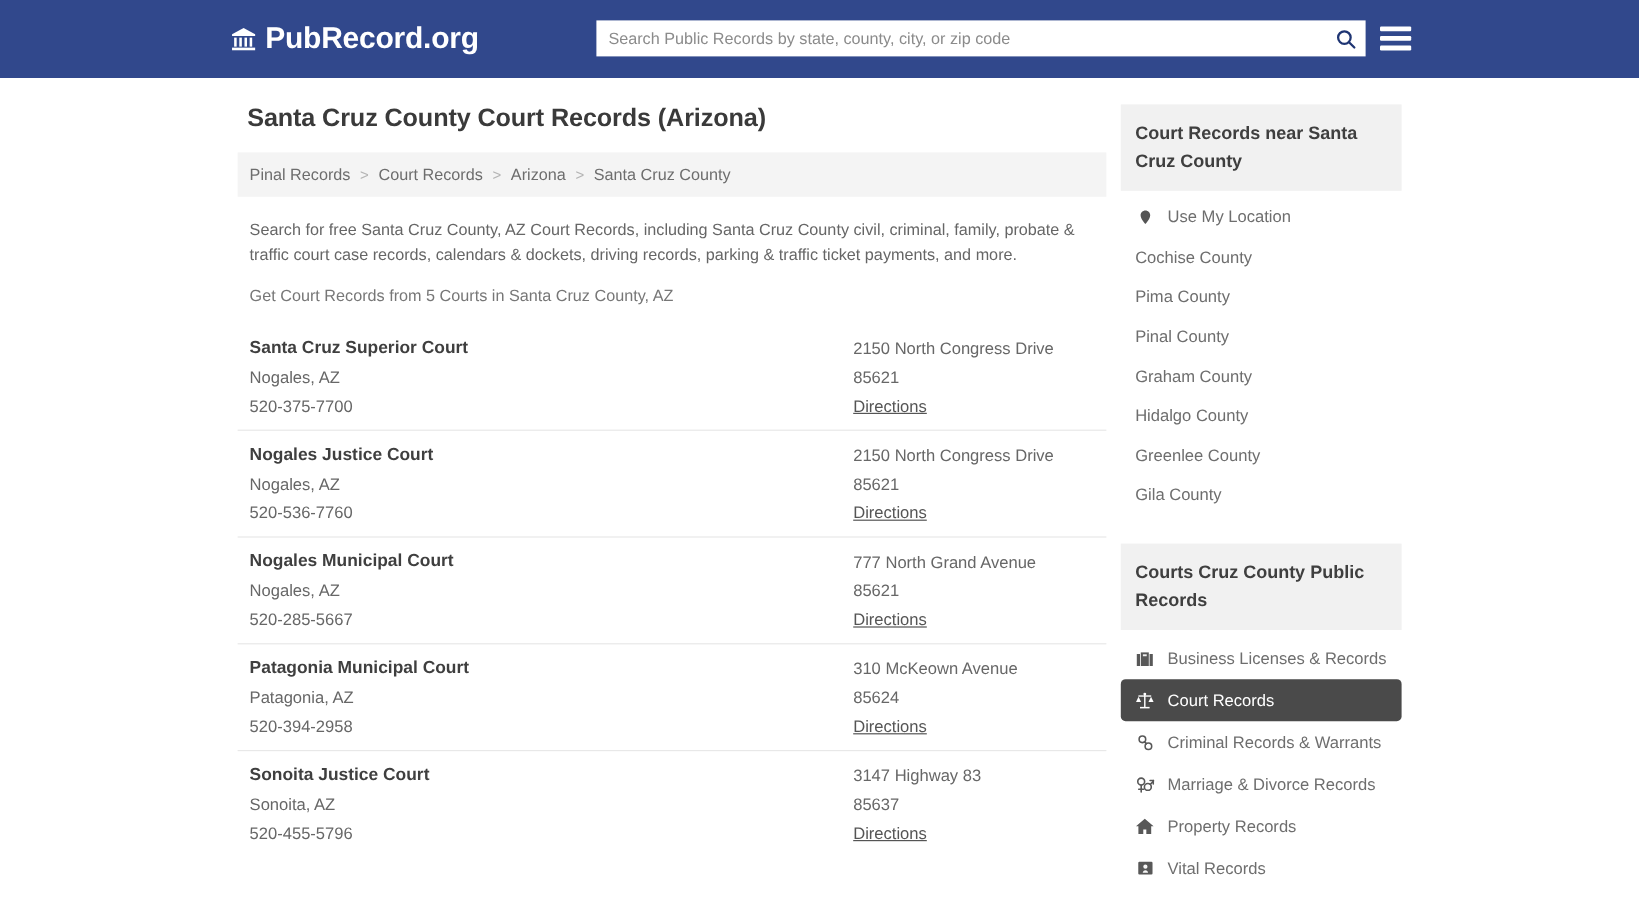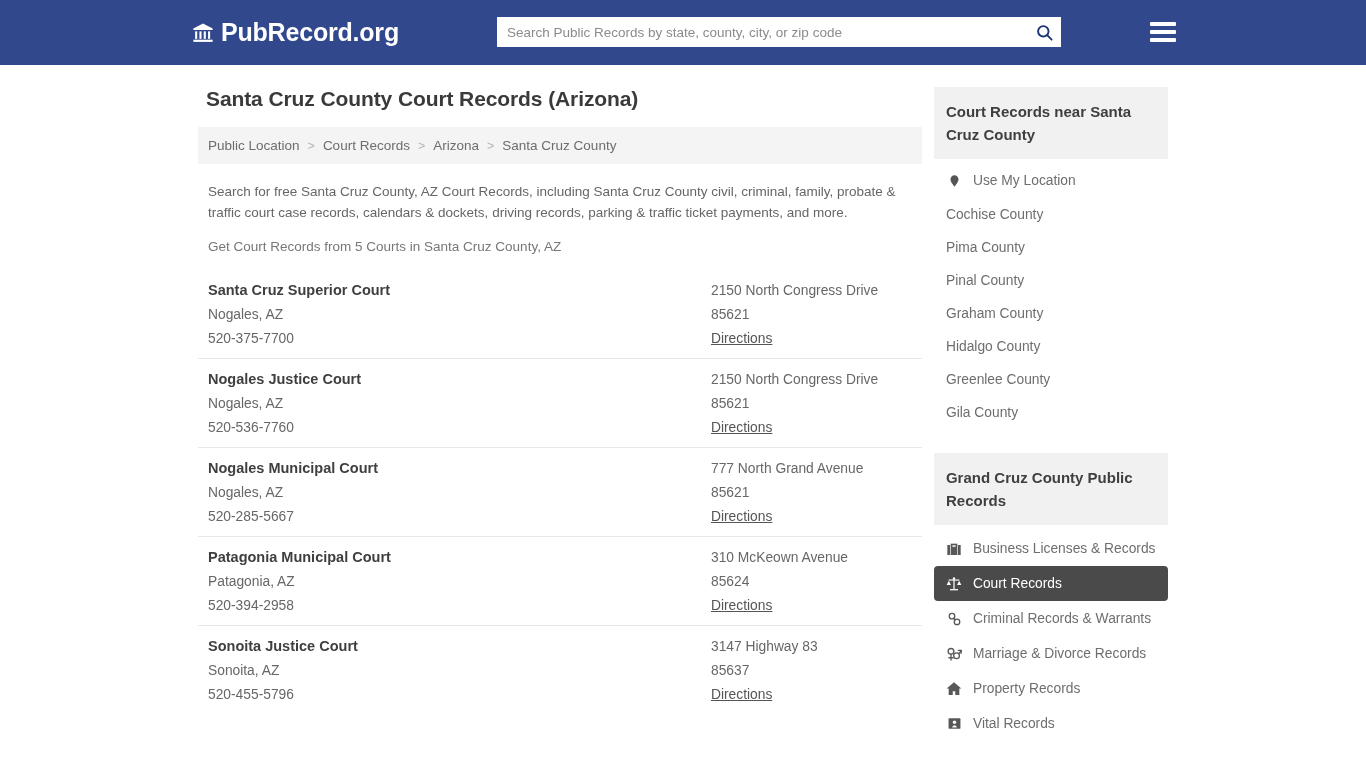--- a/index.html
+++ b/index.html
@@ -31,21 +31,21 @@
     color: #ffffff;
     font-size: 25px;
     font-weight: bold;
     letter-spacing: -0.2px;
     white-space: nowrap;
   }
   .searchwrap {
     position: absolute;
     left: 497px;
     top: 17px;
-    width: 564px;
+    width: 641px;
     height: 30px;
     background: #ffffff;
     display: flex;
     align-items: center;
   }
   .searchwrap input {
     flex: 1;
     border: none;
     outline: none;
     height: 28px;
@@ -242,21 +242,21 @@
 </div>
 
 <div class="page">
   <div class="container">
 
     <div class="main-col">
 
       <h1 class="page-title">Santa Cruz County Court Records (Arizona)</h1>
 
       <div class="breadcrumb">
-        <a href="#">Public Location</a>
+        <a href="#">Pinal Records</a>
         <span class="sep">&gt;</span>
         <a href="#">Court Records</a>
         <span class="sep">&gt;</span>
         <a href="#">Arizona</a>
         <span class="sep">&gt;</span>
         <span class="current">Santa Cruz County</span>
       </div>
 
       <div class="intro">Search for free Santa Cruz County, AZ Court Records, including Santa Cruz County civil, criminal, family, probate &amp; traffic court case records, calendars &amp; dockets, driving records, parking &amp; traffic ticket payments, and more.</div>
 
@@ -355,21 +355,21 @@
           </a>
           <a class="side-item" href="#">
             <span>Greenlee County</span>
           </a>
           <a class="side-item" href="#">
             <span>Gila County</span>
           </a>
         </div>
 
       <div class="side-block-2">
-        <div class="side-head">Grand Cruz County Public Records</div>
+        <div class="side-head">Courts Cruz County Public Records</div>
         <div class="side-list side-list-2" id="records-list">
             <a class="side-item" href="#">
               <span class="ico">
                 <svg viewBox="0 0 24 24" width="16" height="16" fill="#585858">
                   <rect x="2" y="6" width="4" height="15"></rect>
                   <rect x="7" y="4" width="10" height="17"></rect>
                   <rect x="18" y="6" width="4" height="15"></rect>
                   <rect x="9.6" y="6.4" width="4.8" height="2.4" fill="#f2f2f2"></rect>
                 </svg>
               </span>

